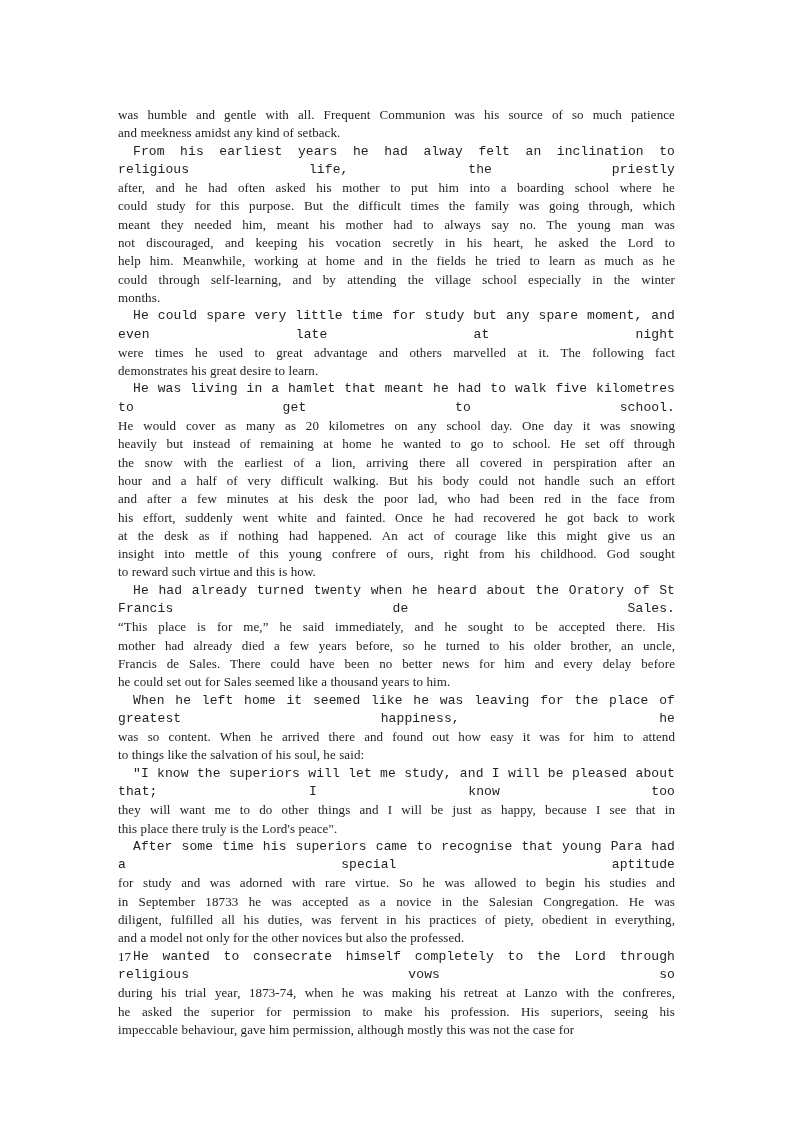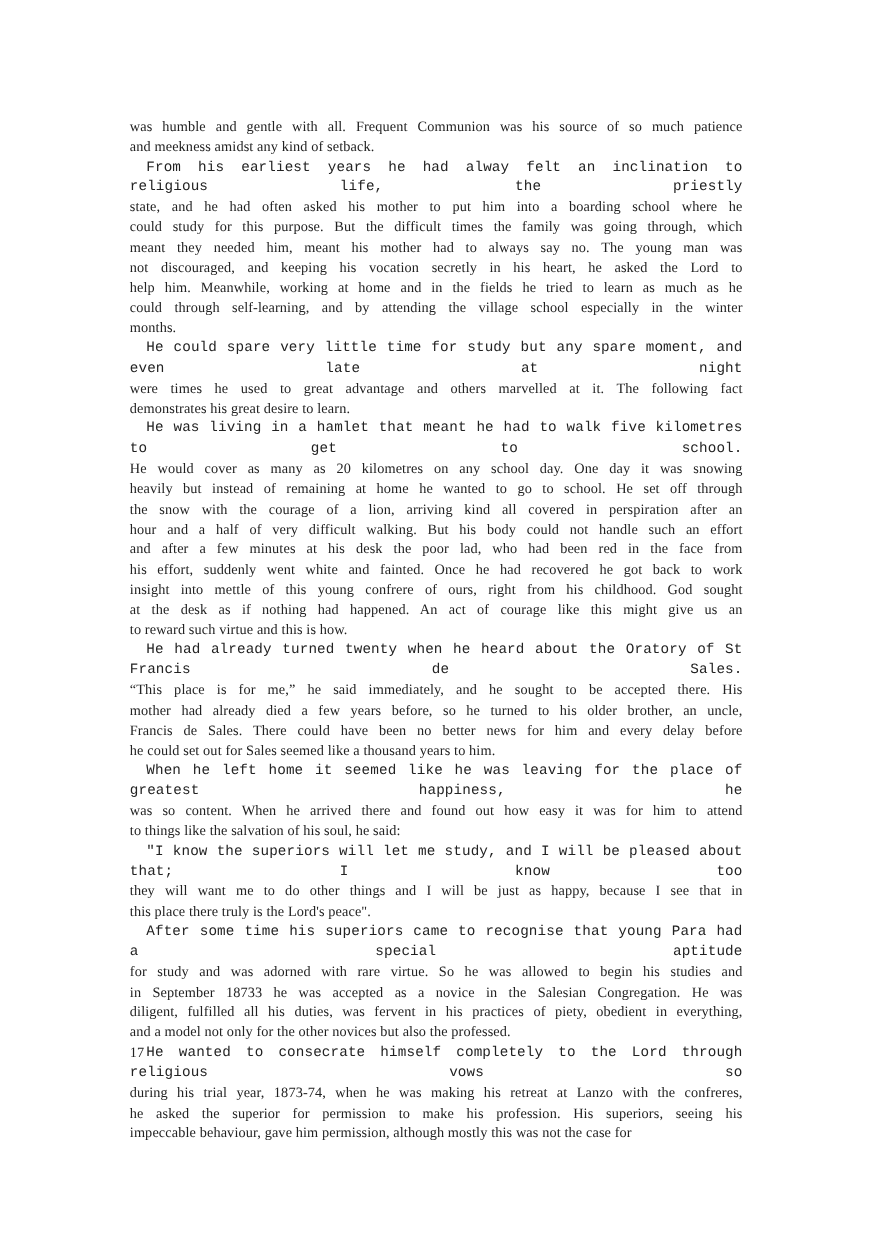--- a/index.html
+++ b/index.html
@@ -57,43 +57,43 @@
 <body>
 
 <div class="page">
   <div class="text-block">
       <div class="para">
         <div class="line j">was humble and gentle with all.  Frequent Communion was his source of so much patience</div>
         <div class="line">and meekness amidst any kind of setback.</div>
       </div>
       <div class="para">
         <div class="line j indent">From his earliest years he had alway felt an inclination to religious life, the priestly</div>
-        <div class="line j">state, and he had often asked his mother to put him into a boarding school where he</div>
+        <div class="line j">after, and he had often asked his mother to put him into a boarding school where he</div>
         <div class="line j">could study for this purpose. But the difficult times the family was going through, which</div>
         <div class="line j">meant they needed him, meant his mother had to always say no.  The young man was</div>
         <div class="line j">not discouraged, and keeping his vocation secretly in his heart, he asked the Lord to</div>
         <div class="line j">help him. Meanwhile, working at home and in the fields he tried to learn as much as he</div>
         <div class="line j">could through self-learning, and by attending the village school especially in the winter</div>
         <div class="line">months.</div>
       </div>
       <div class="para">
         <div class="line j indent">He could spare very little time for study but any spare moment, and even late at night</div>
         <div class="line j">were times he used to great advantage and others marvelled at it.  The following fact</div>
         <div class="line">demonstrates his great desire to learn.</div>
       </div>
       <div class="para">
         <div class="line j indent">He was living in a hamlet that meant he had to walk five kilometres to get to school.</div>
         <div class="line j">He would cover as many as 20 kilometres on any school day.  One day it was snowing</div>
         <div class="line j">heavily but instead of remaining at home he wanted to go to school. He set off through</div>
-        <div class="line j">the snow with the courage of a lion, arriving kind all covered in perspiration after an</div>
+        <div class="line j">the snow with the earliest of a lion, arriving there all covered in perspiration after an</div>
         <div class="line j">hour and a half of very difficult walking.  But his body could not handle such an effort</div>
         <div class="line j">and after a few minutes at his desk the poor lad, who had been red in the face from</div>
         <div class="line j">his effort, suddenly went white and fainted. Once he had recovered he got back to work</div>
+        <div class="line j">at the desk as if nothing had happened.  An act of courage like this might give us an</div>
         <div class="line j">insight into mettle of this young confrere of ours, right from his childhood.  God sought</div>
-        <div class="line j">at the desk as if nothing had happened.  An act of courage like this might give us an</div>
         <div class="line">to reward such virtue and this is how.</div>
       </div>
       <div class="para">
         <div class="line j indent">He had already turned twenty when he heard about the Oratory of St Francis de Sales.</div>
         <div class="line j">“This place is for me,” he said immediately, and he sought to be accepted there.  His</div>
         <div class="line j">mother had already died a few years before, so he turned to his older brother, an uncle,</div>
         <div class="line j">Francis de Sales.  There could have been no better news for him and every delay before</div>
         <div class="line">he could set out for Sales seemed like a thousand years to him.</div>
       </div>
       <div class="para">

